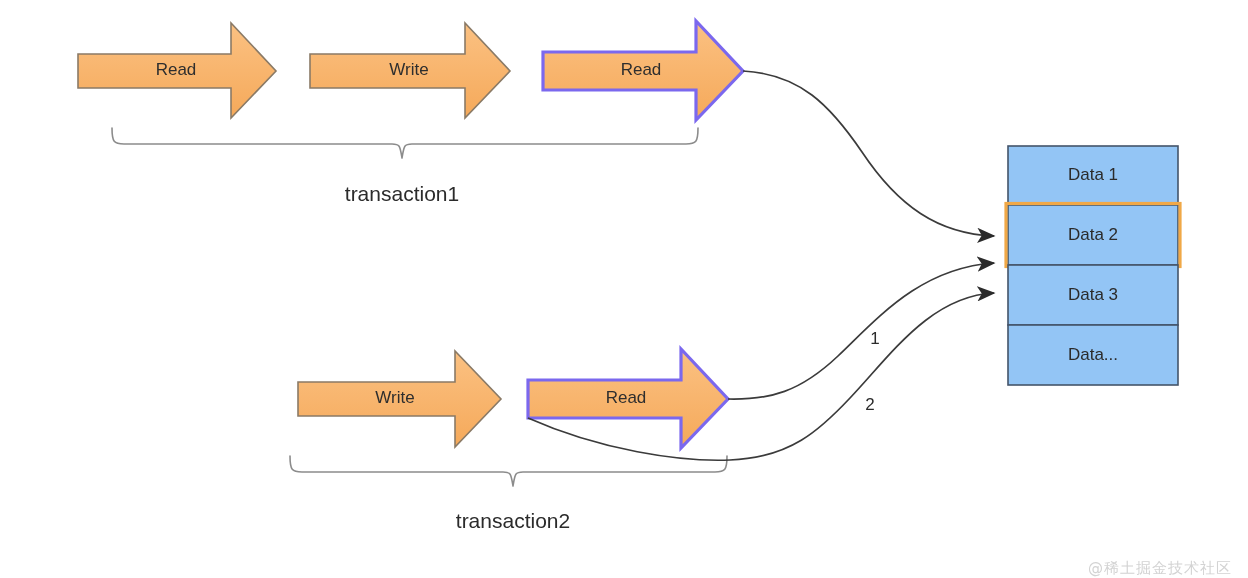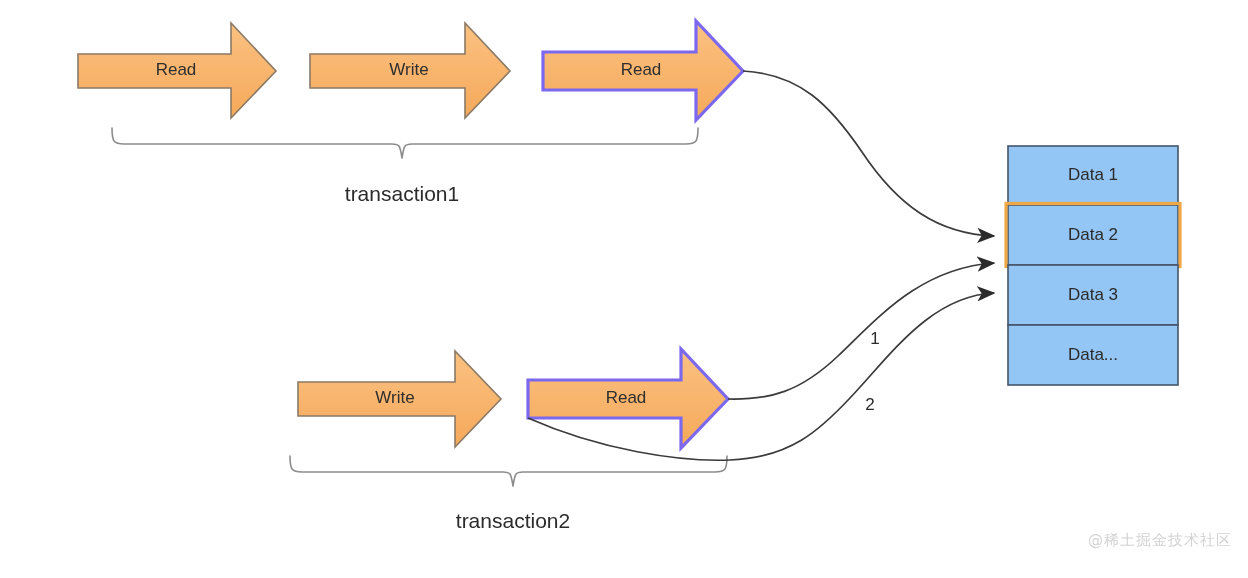--- a/index.html
+++ b/index.html
@@ -53,21 +53,21 @@
   .edge-num {
     font-family: "Liberation Sans", "DejaVu Sans", sans-serif;
     font-size: 17px;
     fill: #2b2b2b;
     text-anchor: middle;
     dominant-baseline: middle;
   }
   .watermark {
     position: absolute;
     right: 16px;
-    bottom: 28px;
+    bottom: 0;
     font-family: "DejaVu Sans", sans-serif;
     font-size: 15px;
     color: #d3d3d3;
     letter-spacing: 1px;
     white-space: nowrap;
     user-select: none;
   }
 </style>
 </head>
 <body>

